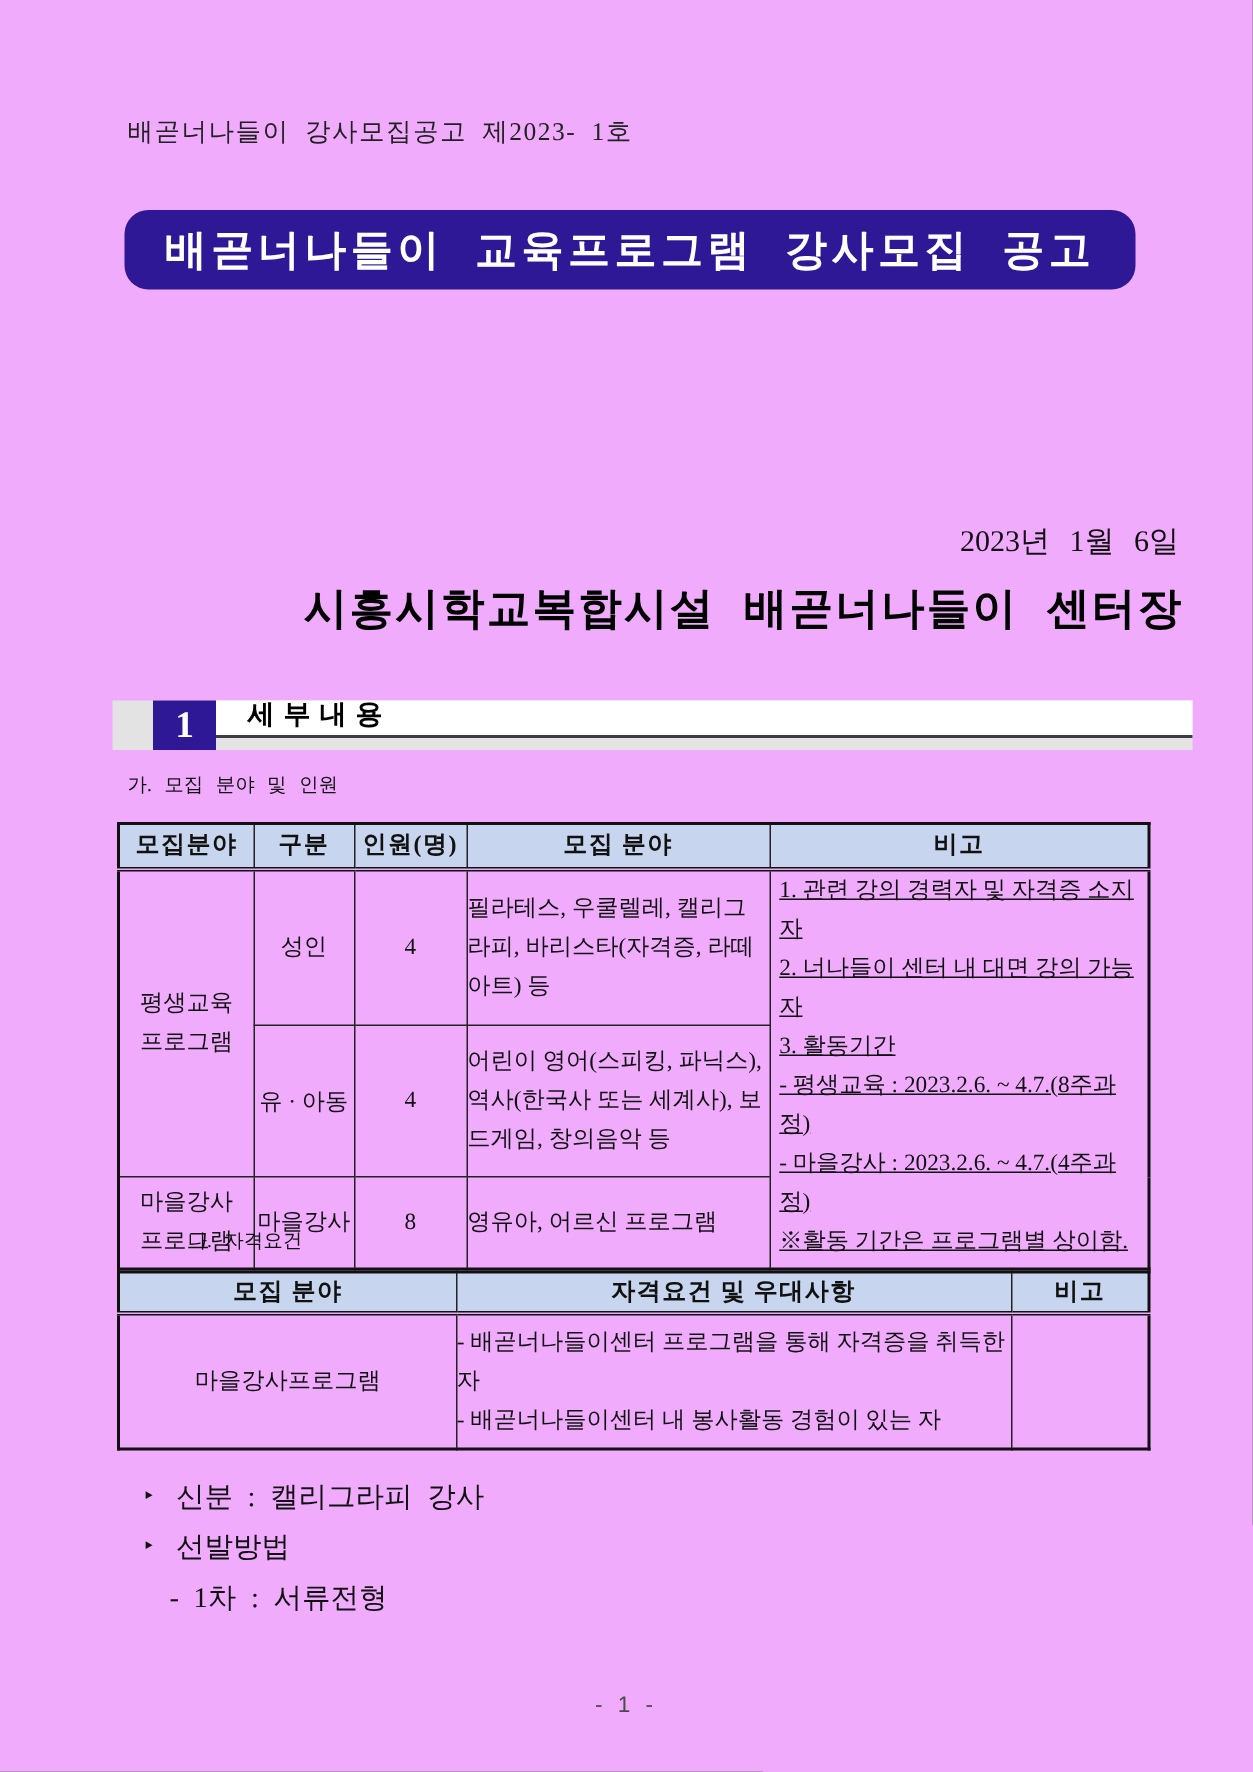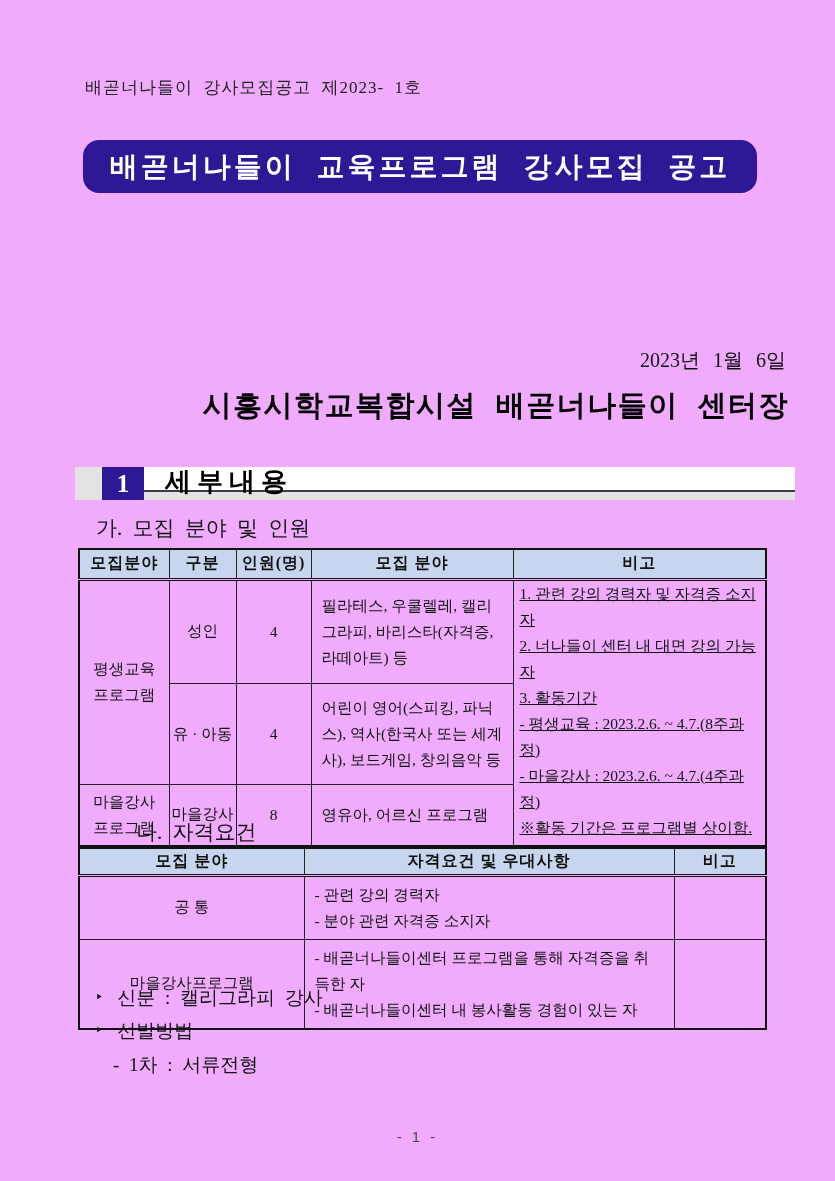--- a/index.html
+++ b/index.html
@@ -36,39 +36,39 @@
   .section-white {
     position:absolute; left:69px; top:0; width:651px; height:25px; background:#ffffff;
     border-bottom:2px solid #3c3c48;
   }
   .section-num {
     position:absolute; left:27px; top:0; width:42px; height:33px; background:#2e1896;
     color:#fff; display:flex; align-items:center; justify-content:center;
     font-size:25px; font-weight:bold;
   }
   .section-title {
-    position:absolute; left:90px; top:-3px; font-size:26px; font-weight:bold;
+    position:absolute; left:90px; top:-3px; font-size:18px; font-weight:bold;
     letter-spacing:6px; color:#000;
   }
-  .sub-heading { position:absolute; left:96px; font-size:21px; word-spacing:5px; color:#111; }
+  .sub-heading { position:absolute; left:85px; font-size:13px; word-spacing:5px; color:#111; }
   .h-recruit { top:514px; }
   .h-qual { top:818px;margin-left:40px; }
 
   table.doc-table {
     position:absolute; left:78px; border-collapse:collapse; table-layout:fixed;
     font-size:15.5px; color:#111;
   }
   table.doc-table td, table.doc-table th { border:1px solid #222; }
   table.doc-table { border:2px solid #111; }
   table.doc-table th {
     background:#c7d6ee; font-weight:bold; font-size:16px; letter-spacing:1px;
     border-bottom:3px double #111; padding:0 2px;
   }
   td.center { text-align:center; vertical-align:middle; }
-  td.left { text-align:left; vertical-align:middle; padding:5px 10px; }
+  td.left { text-align:left; vertical-align:middle; padding:5px 0; }
   .pre { white-space:pre-line; line-height:26px; }
   .t1 { top:548px; width:687px; }
   .t1 tr.hrow { height:30px;padding-left:15px; }
   .t1 tr.r1 { height:92px; }
   .t1 tr.r2 { height:82px; }
   .t1 tr.r3 { height:46px; }
   .t2 { top:847px; width:687px; }
   .t2 tr.hrow { height:27px; }
   .t2 tr.r1 { height:48px; }
   .t2 tr.r2 { height:50px; }
@@ -159,26 +159,20 @@
       <col style="width:225px">
         <col style="width:370px">
         <col style="width:92px">
     </colgroup>
     <tbody>
         <tr class="hrow">
       <th>모집 분야</th>
       <th>자격요건 및 우대사항</th>
       <th>비고</th>
     </tr>
-    <tr class="r1">
-      <td class="center">공 통</td>
-      <td class="left pre">- 관련 강의 경력자
-- 분야 관련 자격증 소지자</td>
-      <td class="center"></td>
-    </tr>
     <tr class="r2">
       <td class="center">마을강사프로그램</td>
       <td class="left pre">- 배곧너나들이센터 프로그램을 통해 자격증을 취득한 자
 - 배곧너나들이센터 내 봉사활동 경험이 있는 자</td>
       <td class="center"></td>
     </tr>
   </tbody>
     </table>
 
   <div class="note-line note-1"><span class="note-bullet">‣</span><span>신분 : 캘리그라피 강사</span></div>

